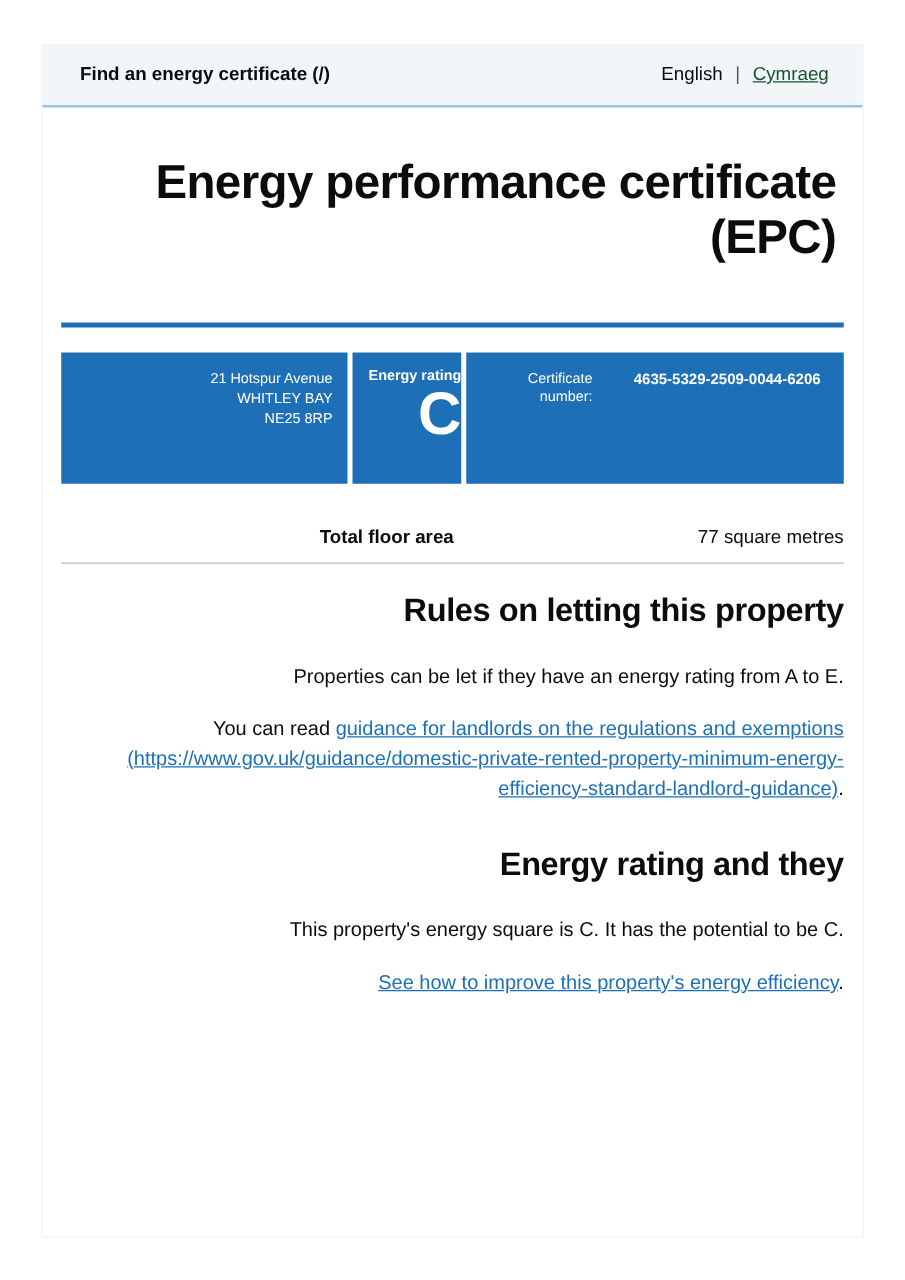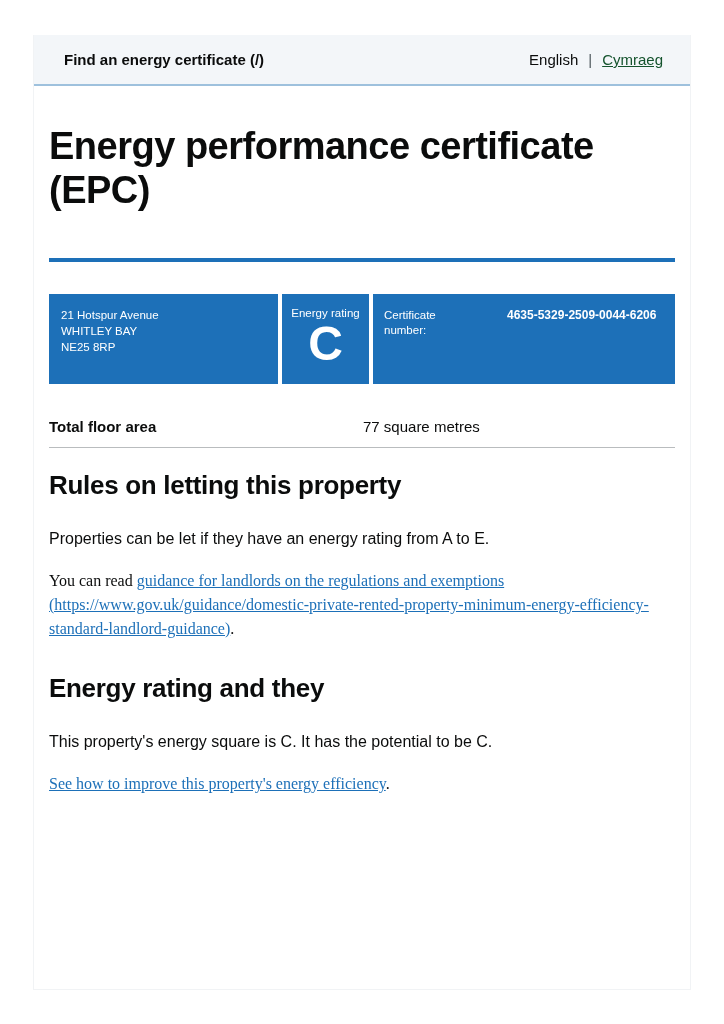--- a/index.html
+++ b/index.html
@@ -1,15 +1,15 @@
 <!DOCTYPE html>
 <html><head>
 <meta charset="utf-8">
 <style>
-  * { box-sizing: border-box; }
+  * { box-sizing: border-box; text-align: right; }
   html, body {
     margin: 0; padding: 0;
     width: 724px; height: 1024px;
     background: #ffffff;
     font-family: "Liberation Sans", sans-serif;
     color: #0b0c0c;
     overflow: hidden;
   }
   .page-card {
     width: 658px;
@@ -50,38 +50,38 @@
     max-width: 620px;
   }
   .blue-rule {
     margin-top: 45px;
     height: 4px;
     background: #1d70b8;
   }
 
   
   .cert-box {
-    margin-top: 32px;
+    margin-top: 20px;
     display: flex;
     gap: 4px;
-    height: 90px;
+    height: 105px;
   }
   .panel { background: #1d70b8; color: #ffffff; }
   .cert-address {
     flex: 0 0 229px;
     padding: 14px 12px;
     font-size: 11.5px;
     line-height: 1.38;
   }
   .cert-rating {
     flex: 0 0 87px;
     text-align: center;
     padding-top: 13px;
   }
-  .rating-label { font-size: 11.5px; }
+  .rating-label { font-size: 11.5px; font-weight: bold; }
   .rating-value { font-size: 48px; font-weight: bold; line-height: 1.0; margin-top: 1px; }
   .cert-right {
     flex: 1;
     display: flex;
     flex-direction: column;
     gap: 4px;
   }
   .info-row {
     flex: 1;
     display: flex;
@@ -111,21 +111,21 @@
     font-weight: bold;
     letter-spacing: -0.3px;
   }
   h2.spaced { margin-top: 32px; }
   p {
     margin: 26px 0 0 0;
     font-size: 16px;
     line-height: 1.5;
     max-width: 628px;
   }
-  p.tight { margin-top: 18px; font-family: Liberation Serif, serif; }
+  p.tight { margin-top: 18px; }
   a.body-link { color: #1d70b8; text-decoration: underline; cursor: pointer; }
 </style>
 </head>
 <body>
 
 <div class="page-card">
 
   <header class="site-header">
     <a class="service-name">Find an energy certificate (/)</a>
     <div class="lang-switch">

